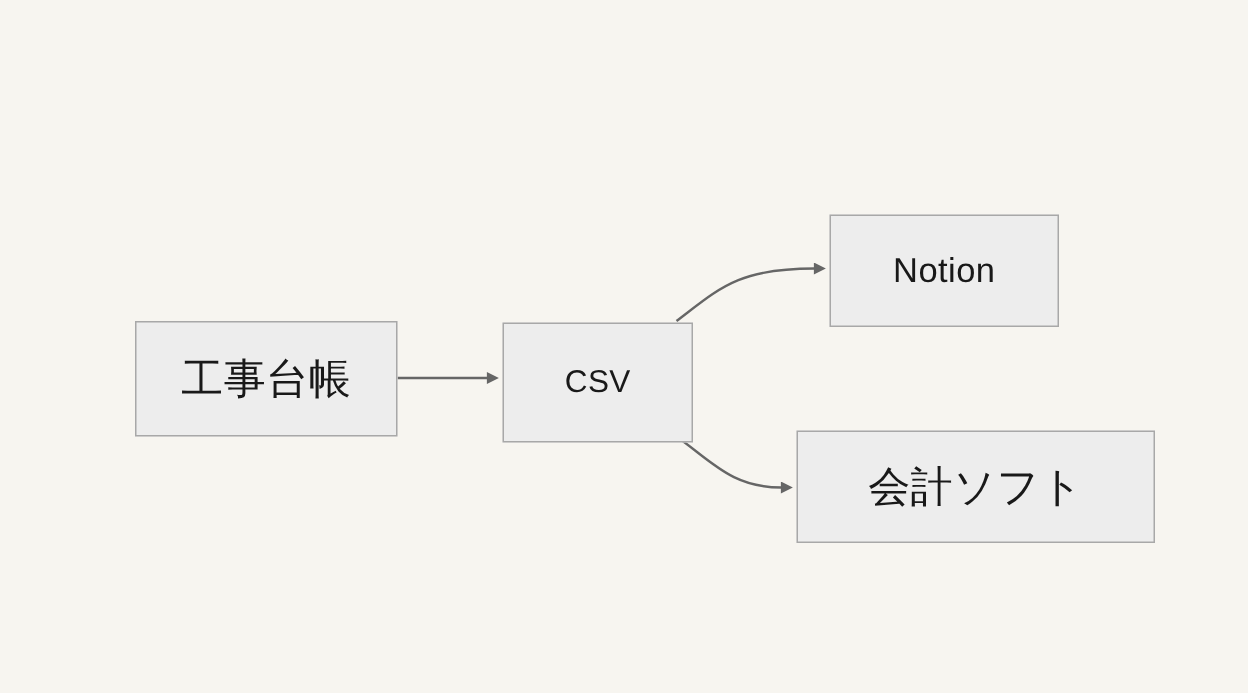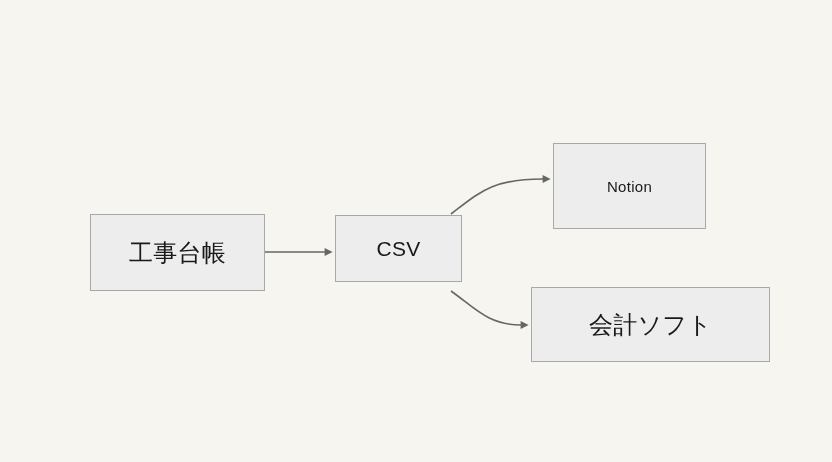--- a/index.html
+++ b/index.html
@@ -25,26 +25,26 @@
   }
   .node {
     position: absolute;
     box-sizing: border-box;
     background: #ededed;
     border: 1.5px solid #a8a8a8;
     display: flex;
     align-items: center;
     justify-content: center;
     color: #191919;
-    font-size: 24px;
+    font-size: 28px;
     letter-spacing: 0.3px;
   }
   .node-ledger   { left: 90px;  top: 214px; width: 175px; height: 77px; }
-  .node-csv      { left: 335px; top: 215px; width: 127px; height: 67px; font-size: 21px; }
-  .node-notion   { left: 553px; top: 143px; width: 153px; height: 86px; font-size: 15px; }
+  .node-csv      { left: 335px; top: 215px; width: 127px; height: 80px; font-size: 21px; }
+  .node-notion   { left: 553px; top: 143px; width: 153px; height: 75px; font-size: 23px; }
   .node-kaikei   { left: 531px; top: 287px; width: 239px; height: 75px; }
   .edge {
     fill: none;
     stroke: #666666;
     stroke-width: 1.6;
   }
 </style>
 </head>
 <body>
 

